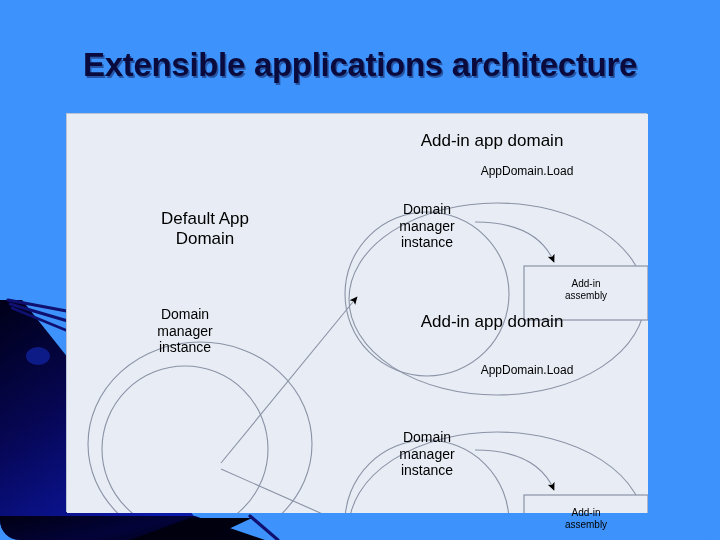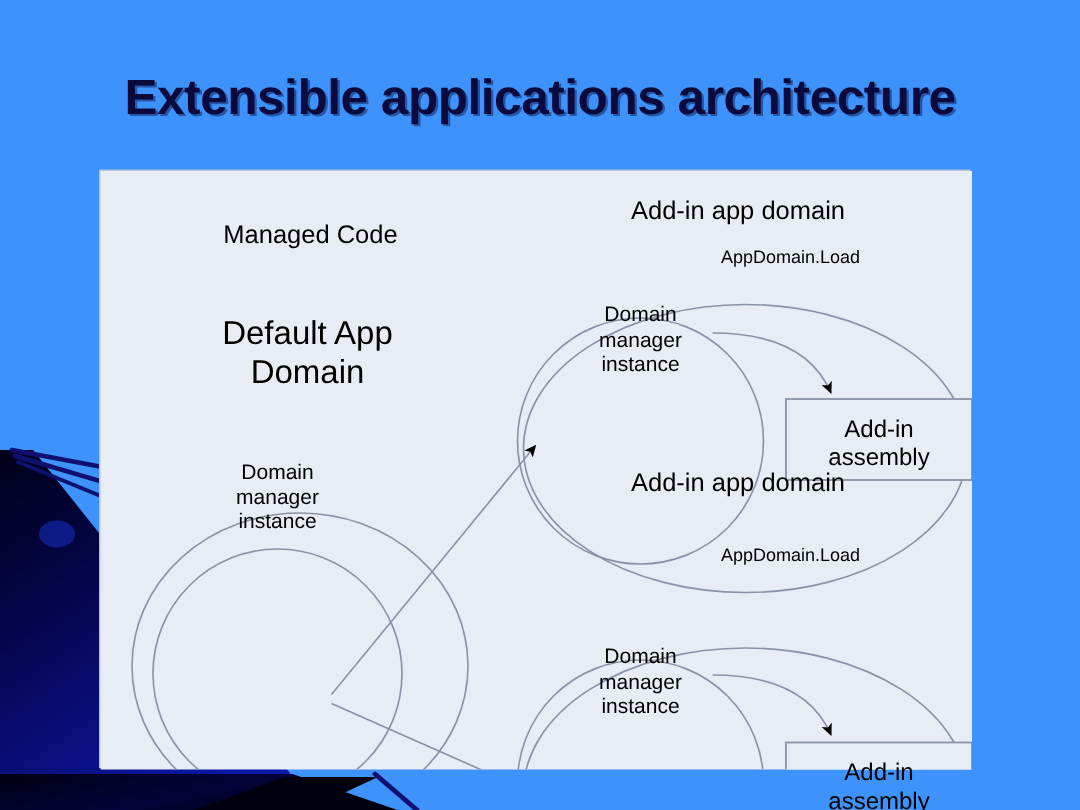--- a/index.html
+++ b/index.html
@@ -15,20 +15,21 @@
     font-family: "Liberation Sans", sans-serif;
     position: relative;
   }
   #slide {
     position: absolute;
     left: 0; top: 0;
     width: 720px;
     height: 540px;
     background: #3d93fb;
     overflow: hidden;
+    border-radius: 20px;
   }
   #decor {
     position: absolute;
     left: 0; top: 0;
     width: 720px;
     height: 540px;
     pointer-events: none;
   }
   #slide-title {
     position: absolute;
@@ -63,30 +64,30 @@
     position: absolute;
     color: #000000;
     text-align: center;
     line-height: 1.18;
     white-space: pre-line;
   }
   .lbl-section {
     font-size: 17px;
   }
   .lbl-sub {
-    font-size: 22px;
+    font-size: 17px;
   }
   .lbl-inner {
     font-size: 14px;
   }
   .lbl-load {
     font-size: 12px;
   }
   .lbl-box {
-    font-size: 16px;
+    font-size: 10px;
   }
 </style>
 </head>
 <body>
 
 <div id="slide">
 
   <svg id="decor" viewBox="0 0 720 540" preserveAspectRatio="none">
     <defs>
       <linearGradient id="navyGrad" x1="0" y1="0" x2="0.55" y2="1">
@@ -143,21 +144,20 @@
         <path d="M 408,108 Q 470,108 487,148"></path>
         <path d="M 408,336 Q 470,336 487,376"></path>
       </g>
 
       <g stroke="#8a93a6" fill="#e8ecf4" stroke-width="1.2">
         <rect x="457" y="152" width="124" height="54"></rect>
         <rect x="457" y="381" width="124" height="54"></rect>
       </g>
     </svg>
 
-    <div class="dlabel lbl-section" style="left:50px; top:33px; width:180px;">Managed Code</div>
 
     <div class="dlabel lbl-sub" style="left:38px; top:95px; width:200px;">Default App
 Domain</div>
 
     <div class="dlabel lbl-inner" style="left:48px; top:192px; width:140px;">Domain
 manager
 instance</div>
 
     <div class="dlabel lbl-section" style="left:270px; top:17px; width:310px;">Add-in app domain</div>
 

